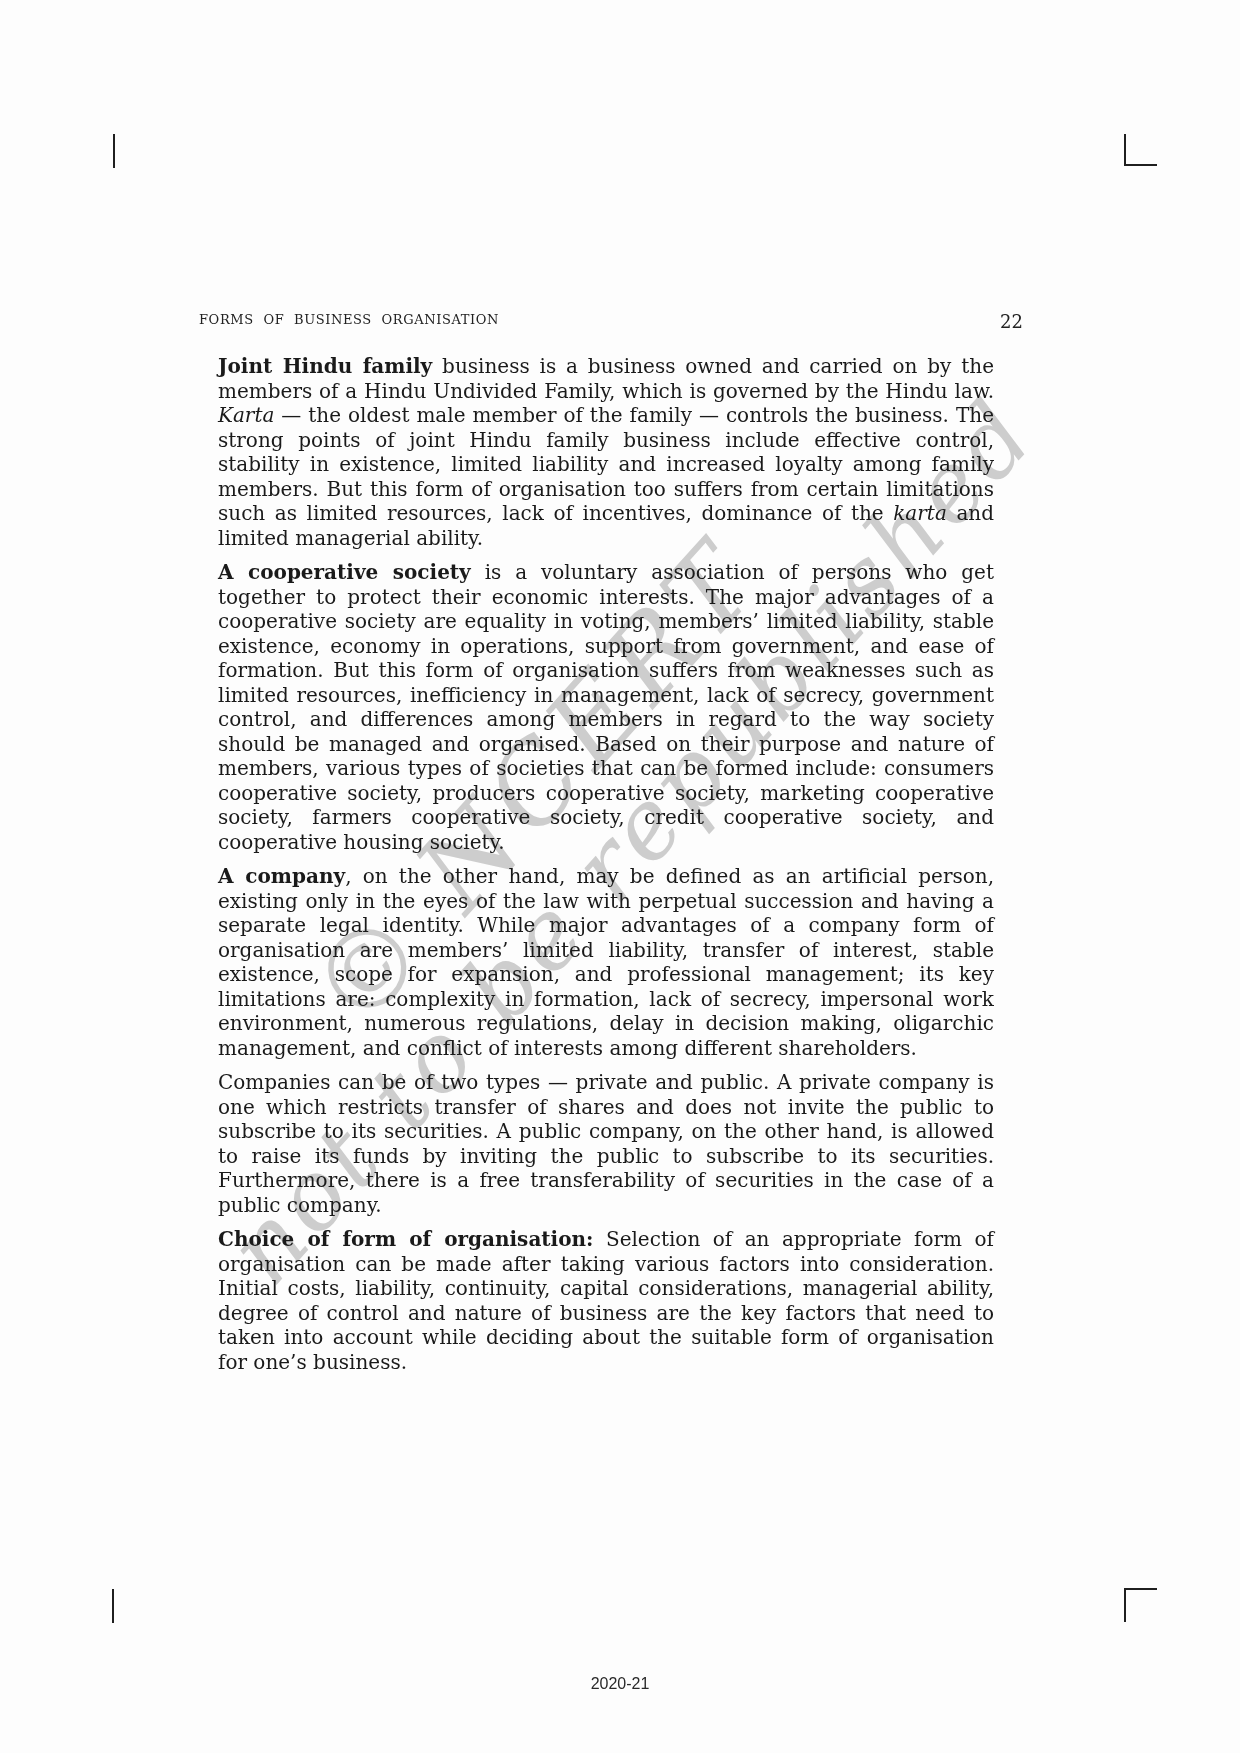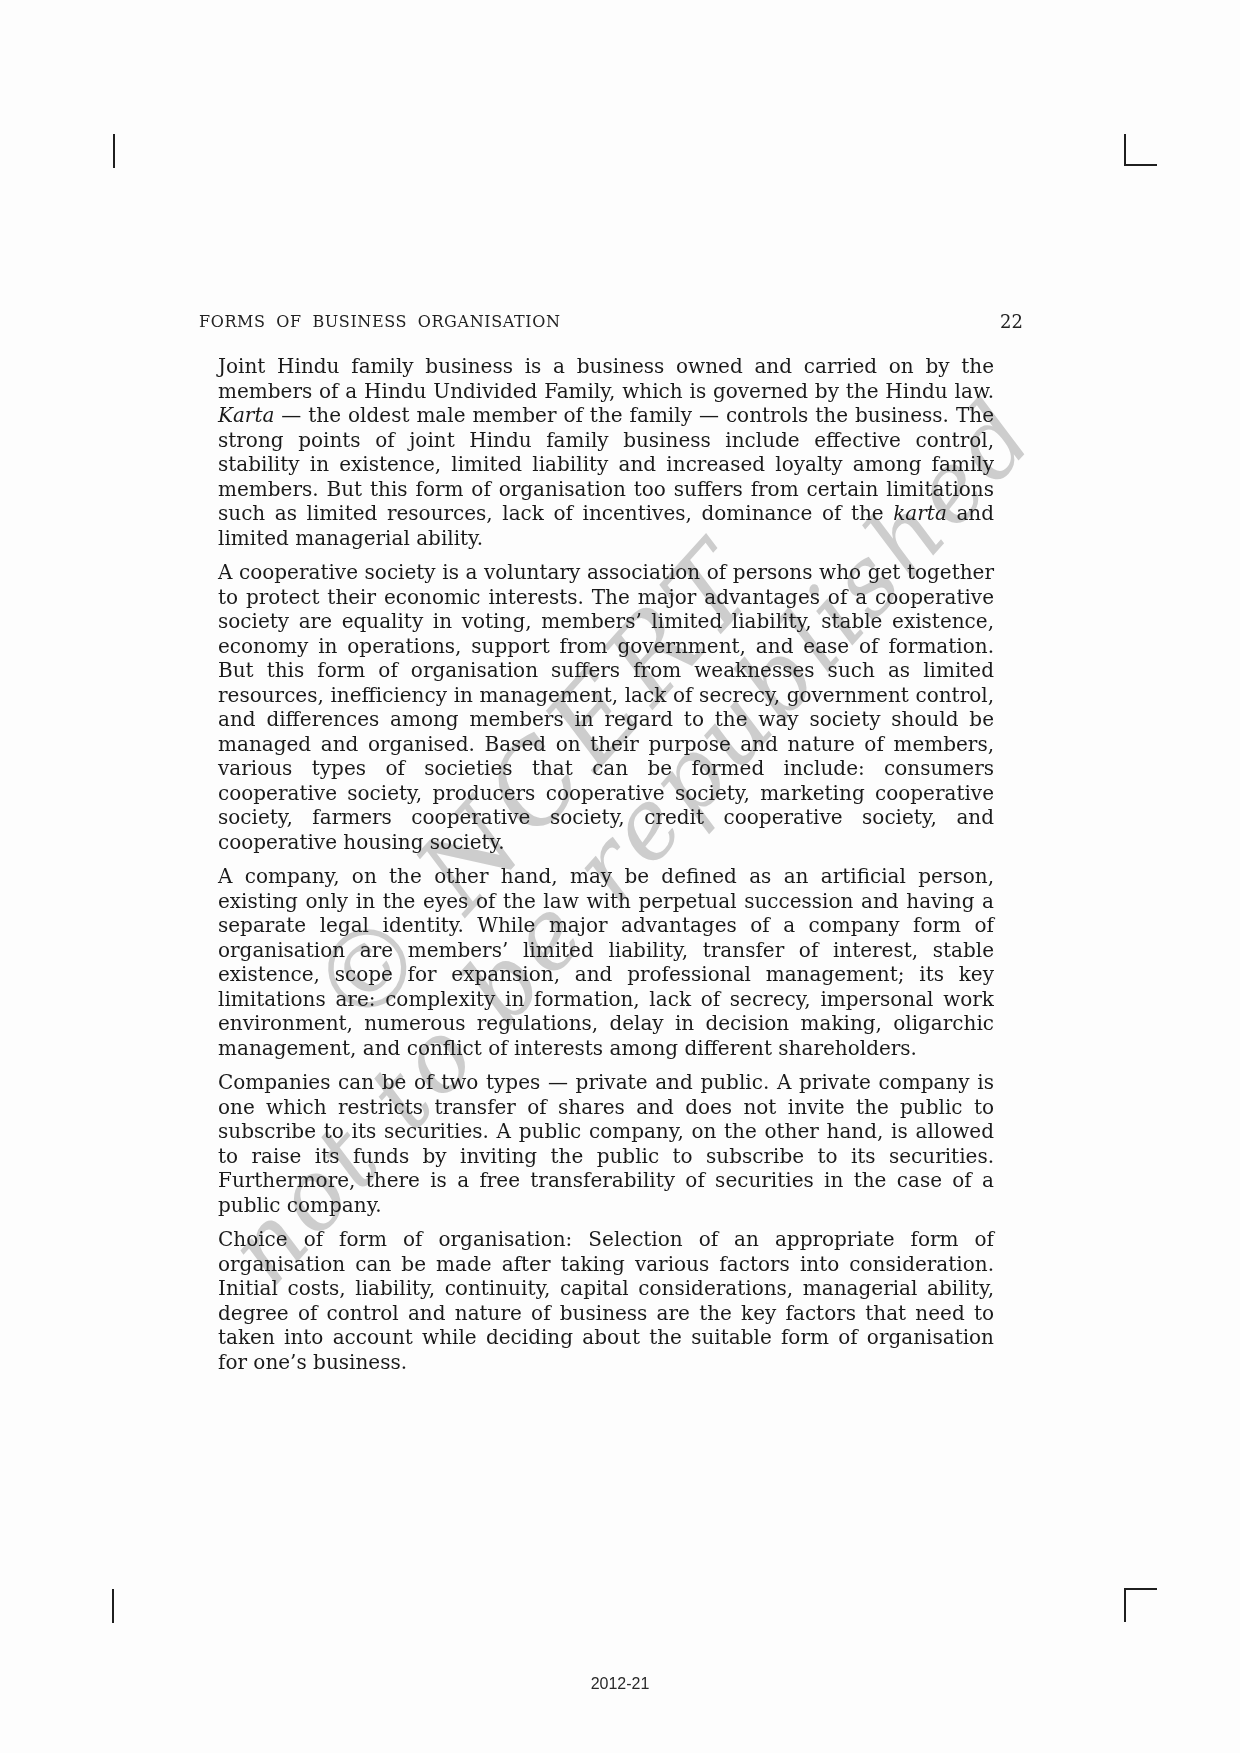--- a/index.html
+++ b/index.html
@@ -23,21 +23,21 @@
   .crop.tr-h { left: 1124px; top: 164px; width: 33px; height: 2px; }
   .crop.bl-v { left: 112px; top: 1589px; width: 2px; height: 34px; }
   .crop.br-h { left: 1124px; top: 1588px; width: 33px; height: 2px; }
   .crop.br-v { left: 1124px; top: 1588px; width: 2px; height: 34px; }
 
   
   .running-head {
     position: absolute;
     left: 199px;
     top: 312px;
-    font-size: 16px;
+    font-size: 13px;
     letter-spacing: 0.6px;
     word-spacing: 5px;
     color: #222;
     white-space: nowrap;
   }
   .folio {
     position: absolute;
     left: 1000px;
     top: 311px;
     font-size: 18px;
@@ -77,21 +77,21 @@
     position: absolute;
     left: 218px;
     top: 354px;
     width: 776px;
     z-index: 1;
     font-size: 20px;
     line-height: 24.5px;
     text-align: justify;
   }
   .copy p { margin: 0 0 10px 0; }
-  .copy .lead { font-weight: normal; }
+  .copy .lead { font-weight: bold; }
   .copy .ital { font-style: italic; }
 
   
   .page-footer {
     position: absolute;
     left: 0;
     right: 0;
     top: 1675px;
     text-align: center;
     font-family: "Liberation Sans", sans-serif;
@@ -125,15 +125,15 @@
     <p><b class="lead">A cooperative society</b><span> is a voluntary association of persons who get together to protect their economic interests. The major advantages of a cooperative society are equality in voting, members’ limited liability, stable existence, economy in operations, support from government, and ease of formation. But this form of organisation suffers from weaknesses such as limited resources, inefficiency in management, lack of secrecy, government control, and differences among members in regard to the way society should be managed and organised. Based on their purpose and nature of members, various types of societies that can be formed include: consumers cooperative society, producers cooperative society, marketing cooperative society, farmers cooperative society, credit cooperative society, and cooperative housing society.</span></p>
 
     <p><b class="lead">A company</b><span>, on the other hand, may be defined as an artificial person, existing only in the eyes of the law with perpetual succession and having a separate legal identity. While major advantages of a company form of organisation are members’ limited liability, transfer of interest, stable existence, scope for expansion, and professional management; its key limitations are: complexity in formation, lack of secrecy, impersonal work environment, numerous regulations, delay in decision making, oligarchic management, and conflict of interests among different shareholders.</span></p>
 
     <p><span>Companies can be of two types — private and public. A private company is one which restricts transfer of shares and does not invite the public to subscribe to its securities. A public company, on the other hand, is allowed to raise its funds by inviting the public to subscribe to its securities. Furthermore, there is a free transferability of securities in the case of a public company.</span></p>
 
     <p><b class="lead">Choice of form of organisation:</b><span> Selection of an appropriate form of organisation can be made after taking various factors into consideration. Initial costs, liability, continuity, capital considerations, managerial ability, degree of control and nature of business are the key factors that need to taken into account while deciding about the suitable form of organisation for one’s business.</span></p>
 
   </article>
 
-  <div class="page-footer">2012-21</div>
+  <div class="page-footer">2020-21</div>
 
 </main>
 
 </body></html>

